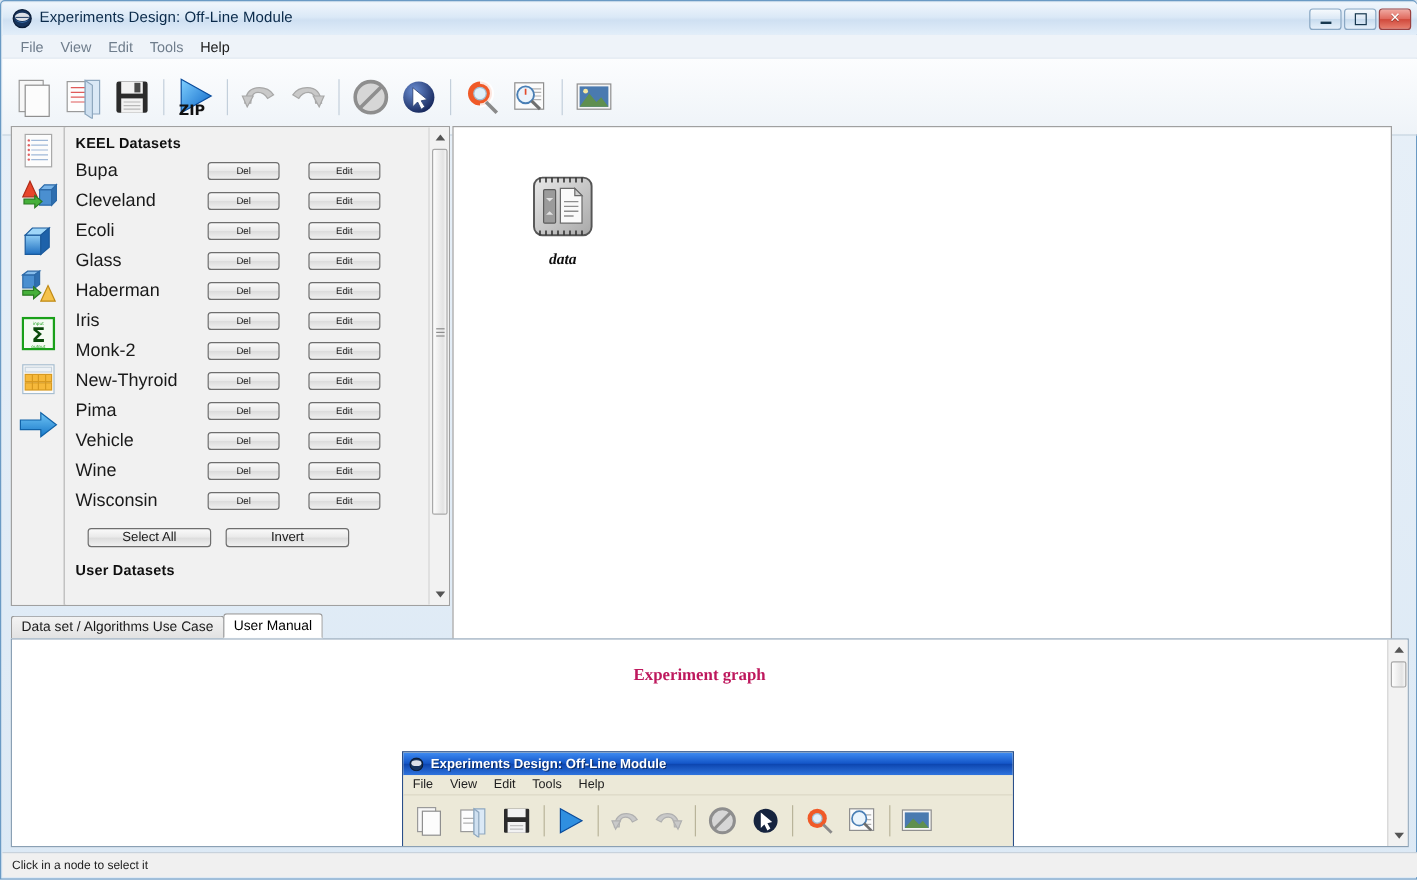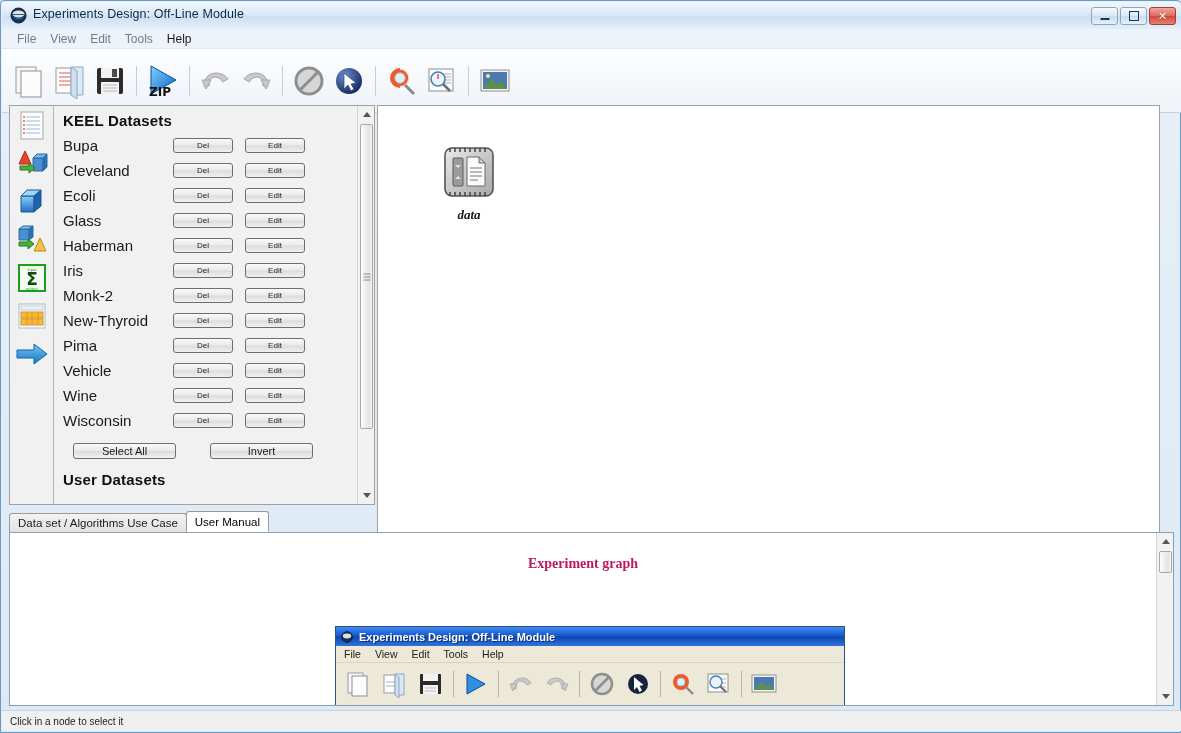--- a/index.html
+++ b/index.html
@@ -78,34 +78,34 @@
   .sidebtn{
     width:40px;height:36px;margin:2px auto 0;
     display:flex;align-items:center;justify-content:center;cursor:default;
   }
   #datasetpane{
     position:absolute;left:45px;top:0;right:0;bottom:0;
     background:#f1f1f1;overflow:hidden;
   }
   #dslist{position:absolute;left:0;top:0;right:17px;bottom:0;overflow:hidden;padding-left:8px;}
   .ds-head{
-    font-size:15px;font-weight:bold;color:#101010;
+    font-size:12px;font-weight:bold;color:#101010;
     padding:6px 0 4px 0;letter-spacing:.2px;
   }
   .ds-row{height:25px;display:flex;align-items:center;}
   .ds-name{font-size:15px;color:#1a1a1a;width:110px;}
   .minibtn{
-    width:60px;height:15px;margin-right:12px;box-sizing:border-box;
+    width:60px;height:15px;margin-right:24px;box-sizing:border-box;
     border:1px solid #6e6e6e;border-radius:3px;
     background:linear-gradient(180deg,#fafafa 0%,#e9e9e9 48%,#dcdcdc 52%,#f0f0f0 100%);
     font-size:8px;color:#242424;
     display:flex;align-items:center;justify-content:center;cursor:default;
     font-family:"Liberation Sans",sans-serif;
   }
-  .wide-row{display:flex;align-items:center;margin:10px 0 6px 10px;gap:22px;}
+  .wide-row{display:flex;align-items:center;margin:10px 0 6px 10px;}
   .widebtn{
     width:103px;height:16px;margin-right:12px;box-sizing:border-box;
     border:1px solid #6e6e6e;border-radius:3px;
     background:linear-gradient(180deg,#fafafa 0%,#e9e9e9 48%,#dcdcdc 52%,#f0f0f0 100%);
     font-size:11px;color:#1a1a1a;
     display:flex;align-items:center;justify-content:center;cursor:default;
   }
   
   .vscroll{
     position:absolute;top:0;right:0;width:17px;bottom:0;

